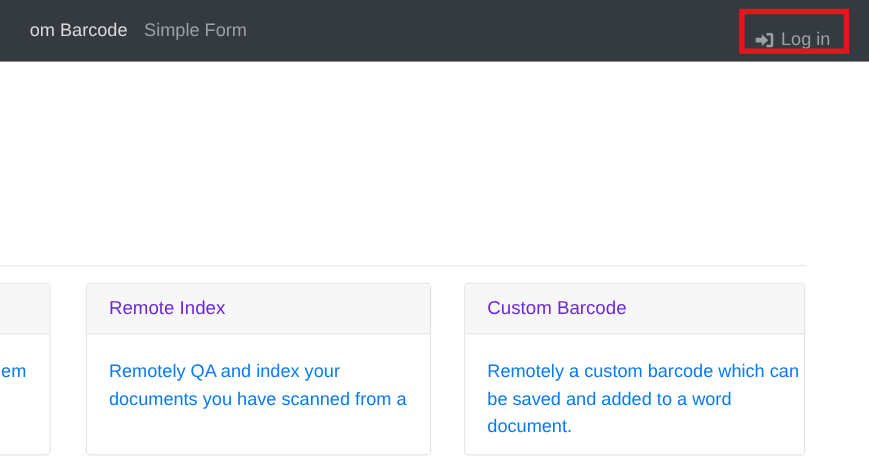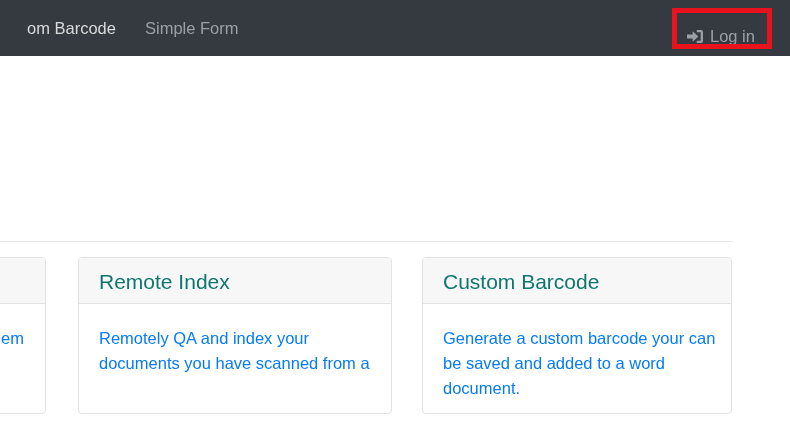--- a/index.html
+++ b/index.html
@@ -26,21 +26,21 @@
     position: absolute;
     top: 0; height: 56px;
     line-height: 56px;
     font-size: 16.5px;
     white-space: nowrap;
     cursor: pointer;
     margin-left: 28px;
   }
   .nav-bright { color: #d9dadb; left: -1px; }
   .nav-muted  { color: #9ba0a5; }
-  .nav-simple-form { left: 117px; text-align: center; }
+  .nav-simple-form { left: 103px; text-align: center; }
 
   .login-link {
     position: absolute;
     left: 686px; top: 0; height: 72px;
     display: flex;
     align-items: center;
     gap: 6px;
     color: #9ba0a5;
     font-size: 16.5px;
     text-decoration: none;
@@ -83,22 +83,22 @@
   .card-1 { left: -268px; width: 314px; }
   .card-2 { left: 78px;   width: 314px; }
   .card-3 { left: 422px;  width: 310px; }
 
   .card-header {
     box-sizing: border-box;
     height: 46px;
     background: #f7f7f8;
     border-bottom: 1px solid #e2e3e5;
     padding: 12px 20px;
-    font-size: 21px;
-    color: #0f766e;
+    font-size: 17px;
+    color: #6d28d9;
     white-space: nowrap;
   }
   .card-body {
     padding: 22px 20px;
     font-size: 16.5px;
     line-height: 25px;
     color: #077bf6;
     white-space: nowrap;
   }
   .card-1 .card-body { padding: 22px 0 0 268px; }
@@ -136,17 +136,17 @@
   <div class="card-header">Remote Index</div>
   <div class="card-body">
     <div>Remotely QA and index your</div>
     <div>documents you have scanned from a</div>
   </div>
 </div>
 
 <div class="card card-3">
   <div class="card-header">Custom Barcode</div>
   <div class="card-body">
-    <div>Generate a custom barcode your can</div>
+    <div>Remotely a custom barcode which can</div>
     <div>be saved and added to a word</div>
     <div>document.</div>
   </div>
 </div>
 
 </body></html>

